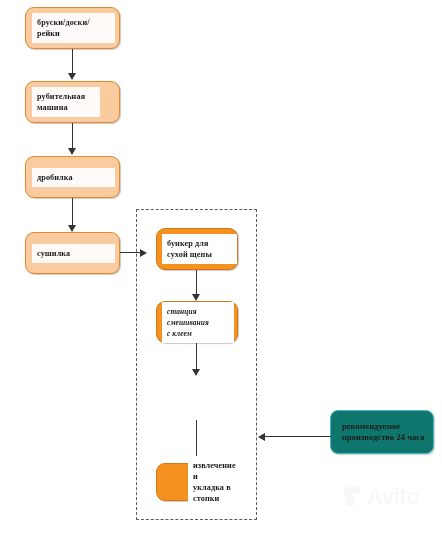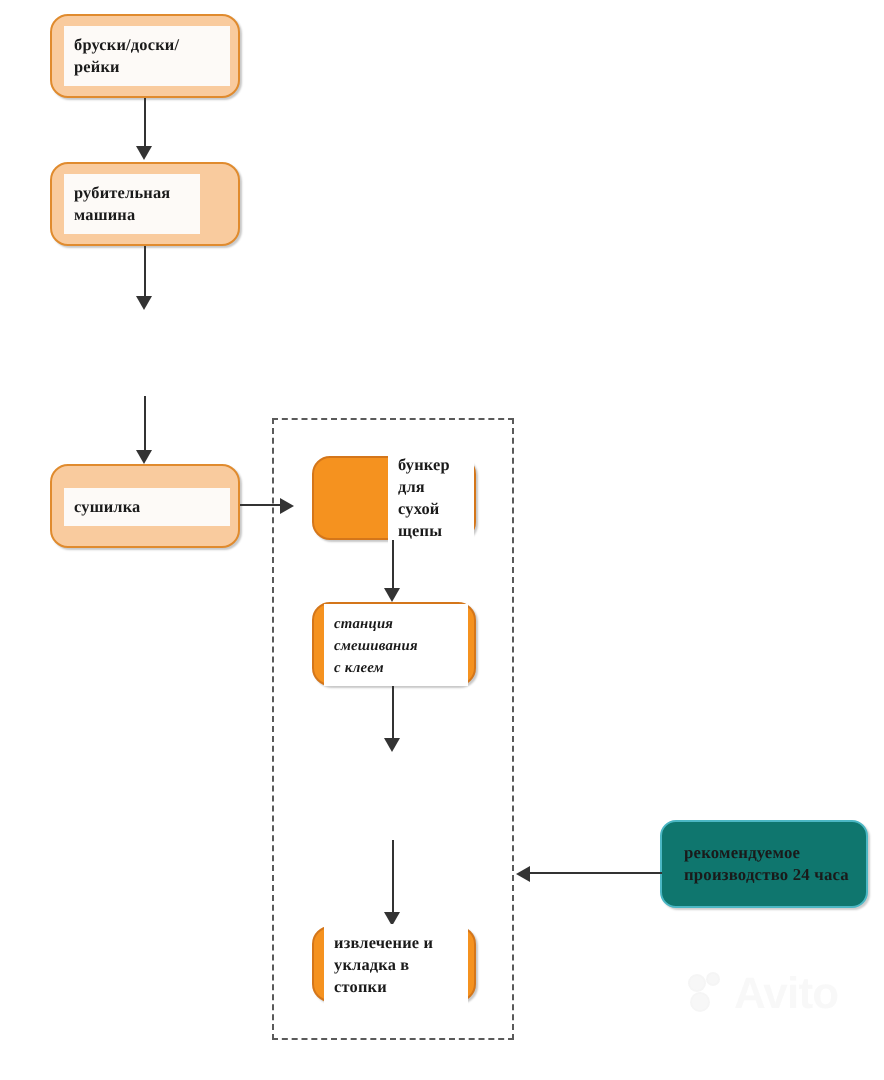--- a/index.html
+++ b/index.html
@@ -168,55 +168,58 @@
   <div class="arrowhead down" style="left:68px; top:73px;"></div>
 
   <div class="node peach" style="left:25px; top:81px; width:95px; height:42px; padding:0 0 0 6px;">
     <div class="label-strip" style="width:68px;">рубительная
 машина</div>
   </div>
 
   <div class="conn v" style="left:72px; top:123px; height:27px;"></div>
   <div class="arrowhead down" style="left:68px; top:148px;"></div>
 
+  <div class="node peach" style="left:25px; top:156px; width:95px; height:42px; padding:0 0 0 6px;">
+    <div class="label-strip" style="width:83px;">дробилка</div>
+  </div>
 
   <div class="conn v" style="left:72px; top:198px; height:29px;"></div>
   <div class="arrowhead down" style="left:68px; top:225px;"></div>
 
   <div class="node peach" style="left:25px; top:232px; width:95px; height:42px; padding:0 0 0 6px;">
     <div class="label-strip" style="width:83px;">сушилка</div>
   </div>
 
   <div class="conn h" style="left:120px; top:252px; width:22px;"></div>
   <div class="arrowhead right" style="left:140px; top:248.5px;"></div>
 
   <div class="dashed-group"></div>
 
   <div class="node orange" style="left:156px; top:228px; width:82px; height:42px; padding:0 0 0 5px;">
-    <div class="label-strip" style="width:84px;margin-left:32px;">бункер для
+    <div class="label-strip" style="width:84px;">бункер для
 сухой щепы</div>
   </div>
 
   <div class="conn v" style="left:196px; top:270px; height:26px;"></div>
   <div class="arrowhead down" style="left:192px; top:294px;"></div>
 
   <div class="node orange" style="left:156px; top:301px; width:82px; height:42px; padding:0 0 0 5px;font-style:italic;">
     <div class="label-strip" style="width:72px; font-size:7.4px;">станция смешивания
 с клеем</div>
   </div>
 
   <div class="conn v" style="left:196px; top:343px; height:28px;"></div>
   <div class="arrowhead down" style="left:192px; top:369px;"></div>
 
 
   <div class="conn v" style="left:196px; top:420px; height:38px;"></div>
   <div class="arrowhead down" style="left:192px; top:456px;"></div>
 
   <div class="node orange" style="left:156px; top:463px; width:82px; height:38px; padding:0 0 0 5px;">
-    <div class="label-strip" style="width:72px;">извлечение и
+    <div class="label-strip" style="width:72px;margin-left:26px;">извлечение и
 укладка в стопки</div>
   </div>
 
   <div class="node cyan" style="left:330px; top:410px; width:104px; height:44px; padding:0 0 0 6px;">
     <div class="label-strip" style="width:96px;">рекомендуемое
 производство 24 часа</div>
   </div>
 
   <div class="conn h" style="left:264px; top:436px; width:67px;"></div>
   <div class="arrowhead left" style="left:258px; top:432.5px;"></div>

